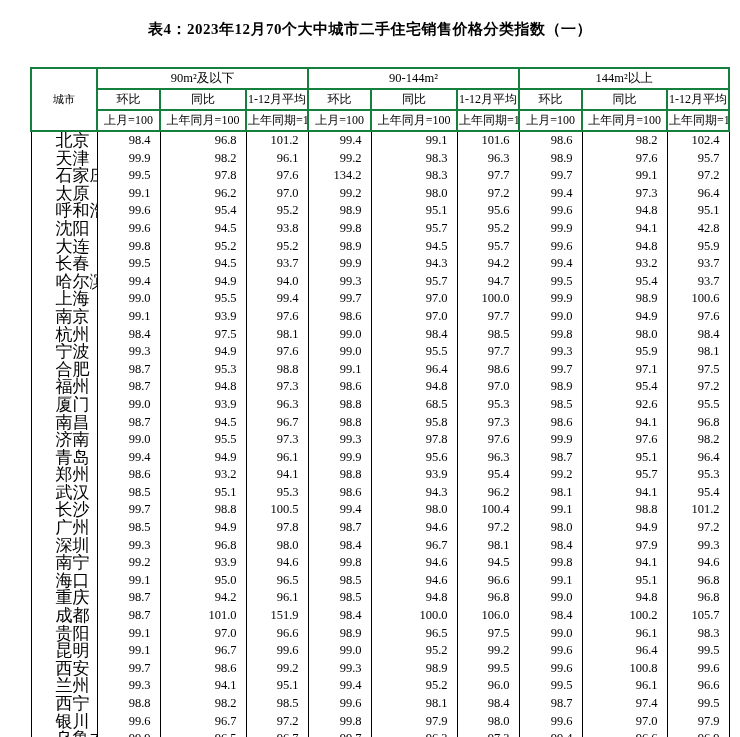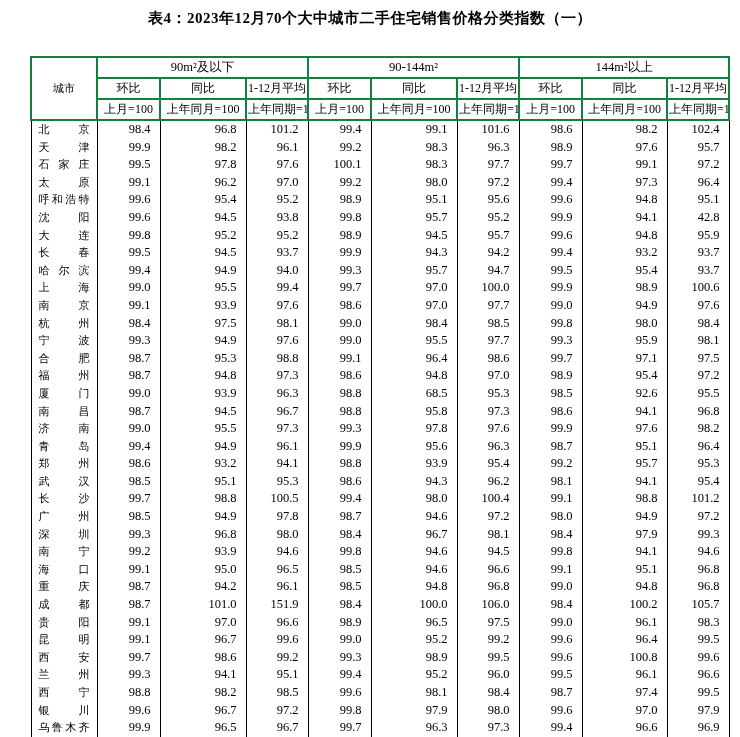--- a/index.html
+++ b/index.html
@@ -14,21 +14,21 @@
   .page {
     width: 740px;
     height: 737px;
     overflow: hidden;
   }
   .title {
     text-align: center;
     font-weight: bold;
     font-size: 15px;
     line-height: 19px;
-    margin: 9px 0 0 0;
+    margin: 20px 0 0 0;
     letter-spacing: 0.5px;
   }
   table.idx {
     border-collapse: collapse;
     table-layout: fixed;
     width: 698px;
     margin: 28px 12px 0 30px;
     border: 1px solid #000;
   }
   thead th {
@@ -57,22 +57,22 @@
     font-size: 12.5px;
     line-height: 17.6px;
     padding: 0 9px 0 0;
     text-align: right;
     white-space: nowrap;
     overflow: hidden;
   }
   tbody td.city {
     text-align: justify;
     text-align-last: justify;
-    padding: 0 7px;
-    font-size: 11px;
+    padding: 0 24px;
+    font-size: 17px;
   }
 </style>
 </head>
 <body>
 
 <div class="page">
 
   <div class="title">表4：2023年12月70个大中城市二手住宅销售价格分类指数（一）</div>
 
   <table class="idx">
@@ -141,21 +141,21 @@
           <td class="val">96.3</td>
           <td class="val">98.9</td>
           <td class="val">97.6</td>
           <td class="val">95.7</td>
         </tr>
         <tr>
           <td class="city">石家庄</td>
           <td class="val">99.5</td>
           <td class="val">97.8</td>
           <td class="val">97.6</td>
-          <td class="val">100.1</td>
+          <td class="val">134.2</td>
           <td class="val">98.3</td>
           <td class="val">97.7</td>
           <td class="val">99.7</td>
           <td class="val">99.1</td>
           <td class="val">97.2</td>
         </tr>
         <tr>
           <td class="city">太原</td>
           <td class="val">99.1</td>
           <td class="val">96.2</td>

